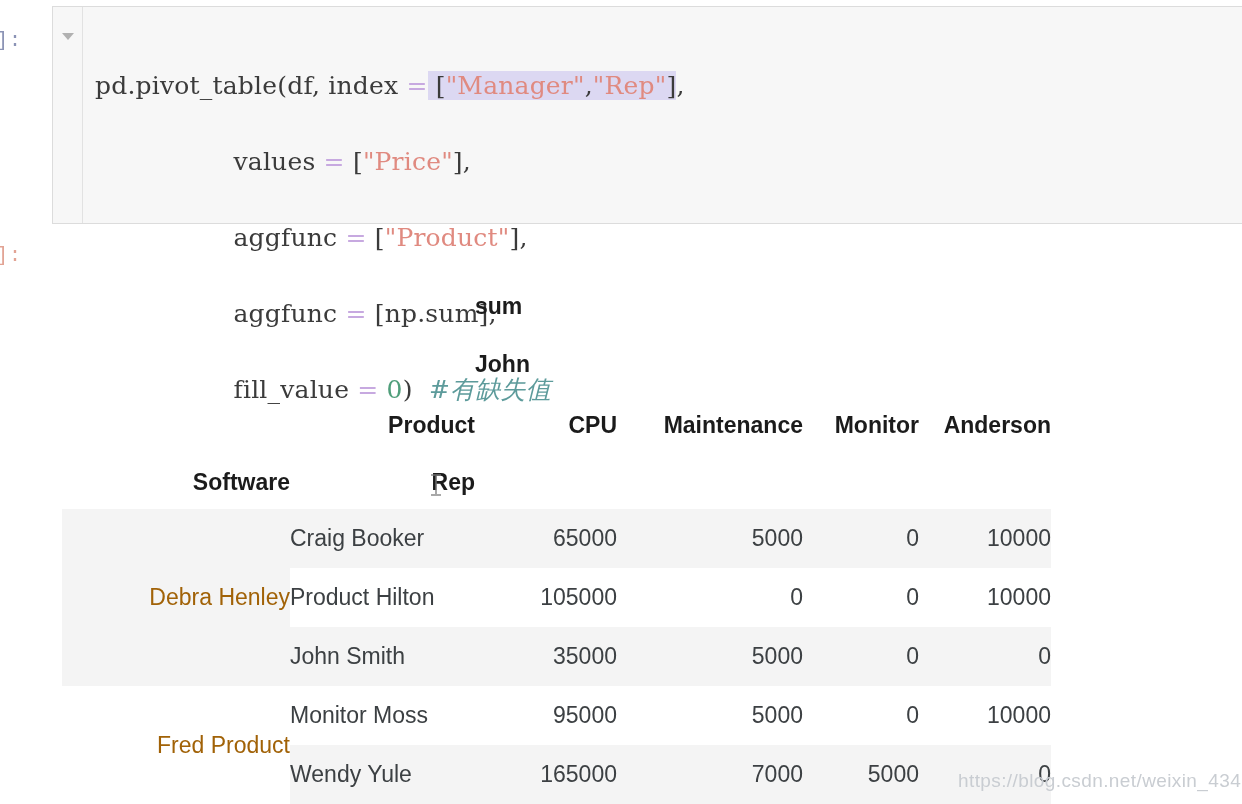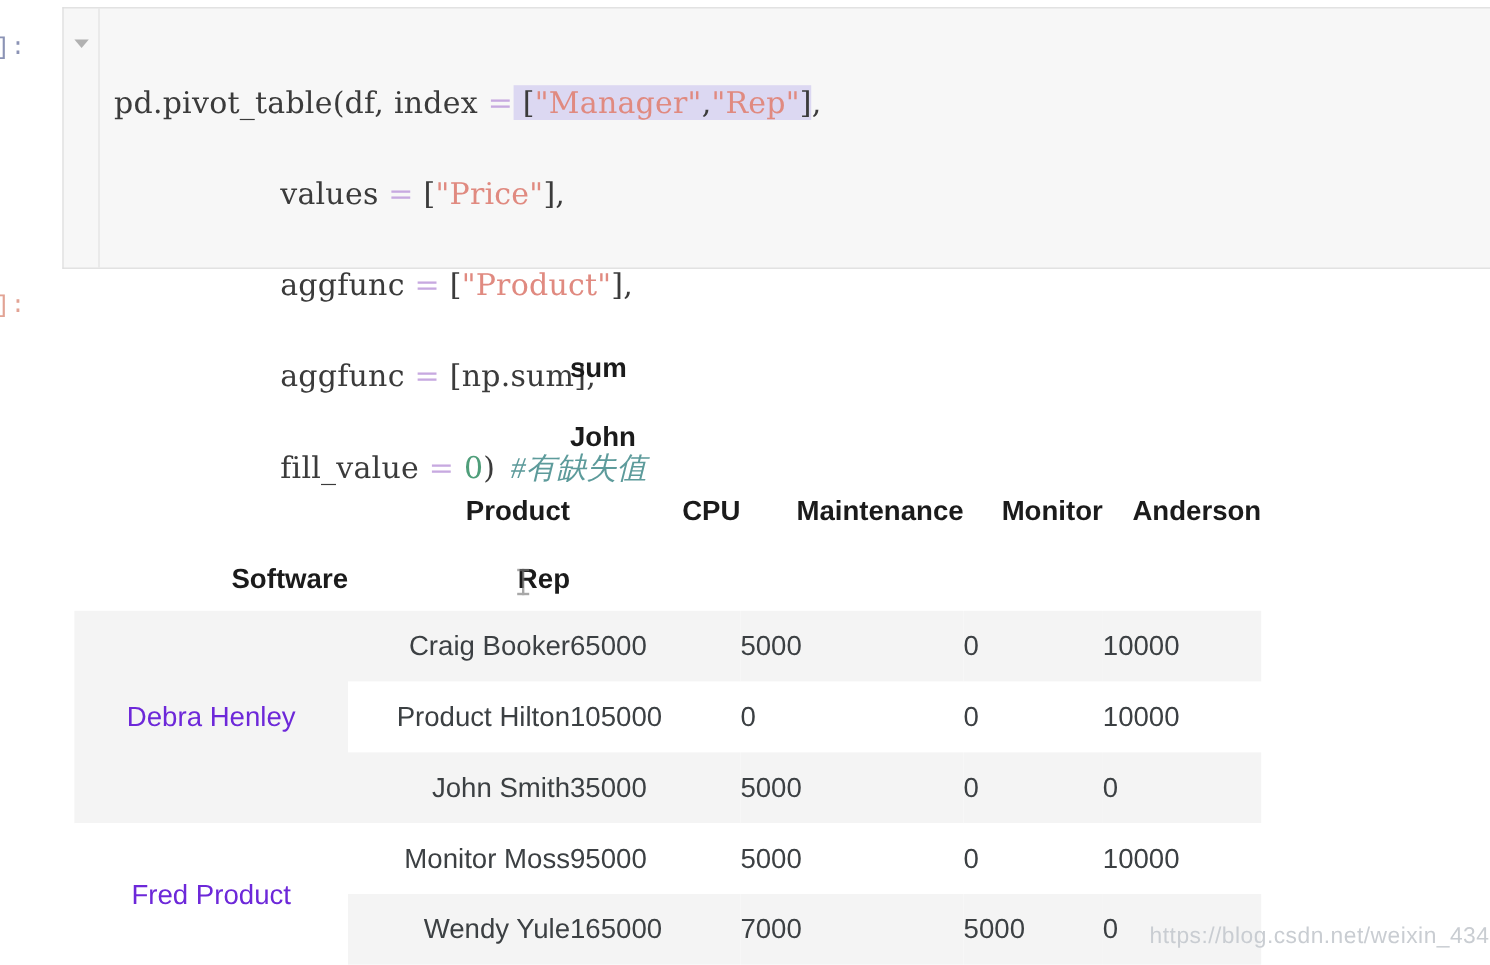--- a/index.html
+++ b/index.html
@@ -65,21 +65,21 @@
     font-size: 25px;
     line-height: 38px;
     color: #3b3b3b;
     white-space: pre;
     letter-spacing: .2px;
   }
   .code-line { white-space: pre; }
   .tok-str    { color: #e08a80; }
   .tok-op     { color: #c7a9e0; }
   .tok-num    { color: #4f9e7a; }
-  .tok-com    { color: #5d9b9b; font-style: italic; font-family: Liberation Serif, serif; }
+  .tok-com    { color: #5d9b9b; font-style: italic; }
   .tok-sel    { background: #dcd8f2; }
 
   
   .output-area {
     position: absolute;
     left: 0;
     top: 236px;
     width: 1242px;
   }
 
@@ -118,29 +118,29 @@
   .col-mon  { width: 116px; }
   .col-sw   { width: 132px; }
 
   .thead-rule > th { border-bottom: 2px solid #9a9a9a; }
 
   
   .df tbody tr { height: 59px; }
   .df tbody tr.stripe td { background: #f4f4f4; }
   .df tbody tr.plain  td { background: #ffffff; }
   .mgr-cell {
-    text-align: center;
+    text-align: right;
     padding-right: 14px;
     vertical-align: middle;
-    color: #6d28d9;
+    color: #a16207;
   }
   .mgr-cell.g1 { background: #f4f4f4 !important; }
   .mgr-cell.g2 { background: #ffffff !important; }
-  .rep-cell { text-align: right; padding-right: 14px; }
-  .num-cell { text-align: left; padding-right: 12px; }
+  .rep-cell { text-align: left; padding-right: 14px; }
+  .num-cell { text-align: right; padding-right: 12px; }
 
   
   .watermark {
     position: absolute;
     left: 958px;
     top: 770px;
     font-size: 19px;
     color: #c9cdd2;
     letter-spacing: .4px;
     font-family: "Liberation Sans", sans-serif;

